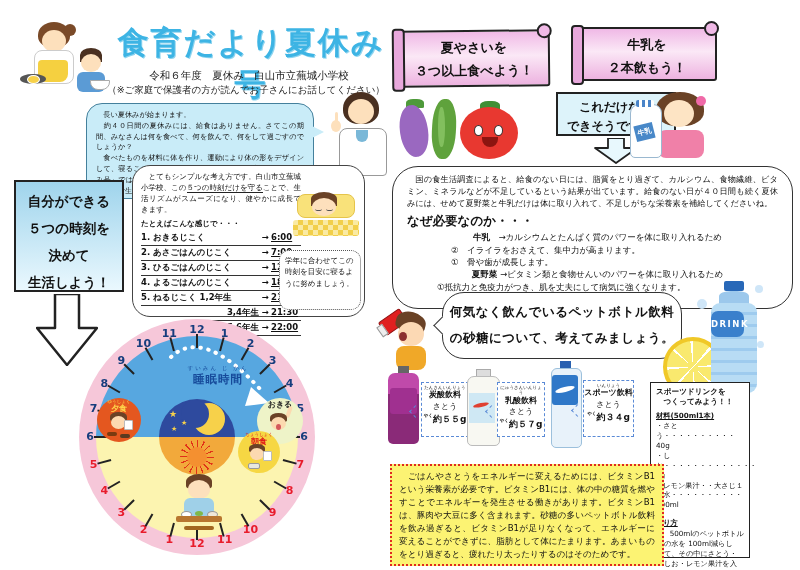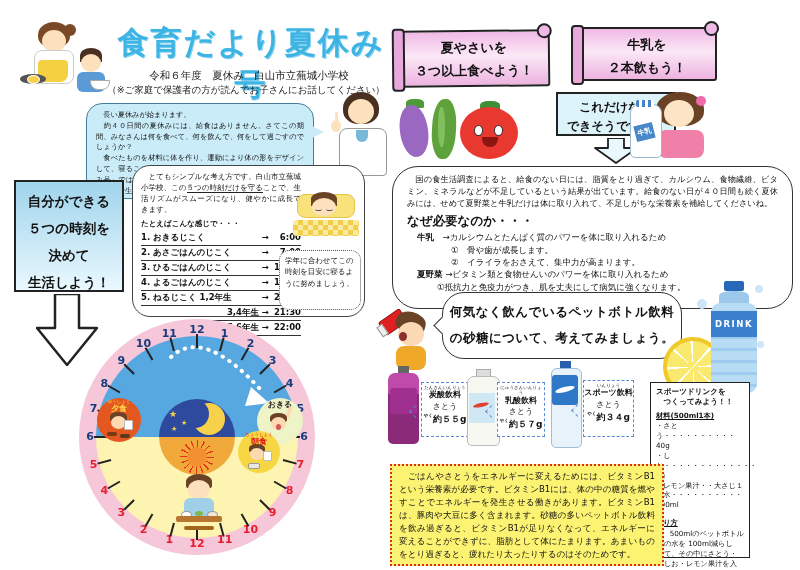--- a/index.html
+++ b/index.html
@@ -46,21 +46,21 @@
   .sched-bubble{left:132px;top:165px;width:233px;height:152px;background:#fff;border:1.5px solid #444;
                 border-radius:18px;padding:6px 8px;box-sizing:border-box;}
   .sched-intro{font-size:7.5px;line-height:1.45;width:160px;text-align:justify;}
   .u{border-bottom:1px solid #222;}
   .example{font-size:7.5px;margin-top:3px;font-weight:600;}
   .slist{margin-top:2px;}
   .srow{display:flex;align-items:baseline;width:160px;border-bottom:1.2px solid #333;
         font-size:8.5px;font-weight:700;padding:1px 0;}
   .srow .lab{flex:1;}
   .srow .arr{width:12px;text-align:center;}
-  .srow .tim{width:30px;text-align:right;}
+  .srow .tim{width:30px;text-decoration:underline;}
   .srow.sub{width:112px;margin-left:48px;}
   .sleep-ill{position:absolute;right:5px;top:26px;width:66px;height:52px;}
   .pillow{position:absolute;left:4px;top:2px;width:56px;height:22px;background:#f9e27a;border-radius:8px;border:1px solid #e5c44a;}
   .zhair{position:absolute;left:18px;top:0px;width:26px;height:14px;background:#6a4226;border-radius:50% 50% 0 0;}
   .zface{position:absolute;left:19px;top:6px;width:24px;height:18px;background:#fde0bc;border-radius:50%;}
   .zeye{position:absolute;width:7px;height:3px;border-bottom:1.3px solid #555;border-radius:50%;top:15px;}
   .blanket{position:absolute;left:0;top:28px;width:66px;height:16px;border-radius:3px;
            background:conic-gradient(#f2cf4a 25%,#faeaa2 0 50%,#f2cf4a 0 75%,#faeaa2 0);background-size:10px 10px;}
   .sched-note{position:absolute;right:3px;top:84px;width:82px;height:60px;border:1.5px dotted #555;
               border-radius:10px;background:#fff;font-size:7.5px;line-height:1.5;padding:4px 5px;box-sizing:border-box;}
@@ -136,21 +136,21 @@
           color:#fff;font-size:7px;font-weight:700;text-align:center;line-height:16px;}
   .ghair{position:absolute;left:26px;top:0;width:48px;height:34px;background:#6a4226;border-radius:50% 50% 42% 42%;}
   .gbow{position:absolute;left:66px;top:4px;width:10px;height:10px;background:#f06aa8;border-radius:50%;}
   .gface{position:absolute;left:34px;top:8px;width:30px;height:27px;background:#fde4c4;border-radius:50%;}
   .gbody{position:absolute;left:28px;top:38px;width:46px;height:28px;background:#f080a8;border-radius:8px;}
   .garm{position:absolute;left:22px;top:40px;width:12px;height:20px;background:#f080a8;border-radius:6px;transform:rotate(24deg);}
   .survey-bubble{left:392px;top:166px;width:401px;height:143px;background:#fff;border:1.7px solid #333;
                  border-radius:26px;padding:7px 14px;box-sizing:border-box;}
   .survey-p{font-size:8.2px;line-height:1.45;text-align:justify;}
   .why-title{font-size:12.5px;font-weight:800;margin-top:3px;}
-  .reason{font-size:8.5px;margin-top:2px;margin-left:10px;}
+  .reason{font-size:8.5px;margin-top:2px;margin-left:10px;text-align:center;}
   .reason b{font-weight:800;}
   .rpoints{margin-left:44px;font-size:8.5px;line-height:1.5;}
   .rpoint-v{margin-left:30px;font-size:8.5px;}
   .drink-boy{left:380px;top:306px;width:54px;height:66px;}
   .dcan{position:absolute;left:0px;top:8px;width:24px;height:14px;background:#e02020;border:1px solid #901010;
         border-radius:2px;transform:rotate(-35deg);}
   .dcan::before{content:"";position:absolute;left:-5px;top:2px;width:5px;height:10px;background:#eee;border:1px solid #999;}
   .dbhair{position:absolute;left:16px;top:6px;width:30px;height:20px;background:#6a4226;border-radius:50% 50% 30% 30%;transform:rotate(14deg);}
   .dbface{position:absolute;left:18px;top:16px;width:26px;height:24px;background:#fcd9b4;border-radius:50%;}
   .dbmouth{position:absolute;left:19px;top:26px;width:8px;height:9px;background:#8c3030;border-radius:50%;}
@@ -159,22 +159,22 @@
                text-align:center;font-weight:800;font-size:12.5px;line-height:2.1;padding-top:6px;box-sizing:border-box;letter-spacing:0.5px;}
   .ph-tail{position:absolute;left:-7px;top:26px;width:12px;height:12px;background:#fff;
            border-left:1.7px solid #333;border-bottom:1.7px solid #333;transform:rotate(45deg);}
   .lemon{left:663px;top:337px;width:52px;height:52px;border-radius:50%;border:4px solid #f0c828;
          background:repeating-conic-gradient(#f9e96e 0deg 39deg,#ffffff 39deg 45deg);}
   .drink-bottle{left:707px;top:281px;width:54px;height:114px;}
   .dbcap{position:absolute;left:17px;top:0;width:20px;height:10px;background:#2868b8;border-radius:2px;}
   .dbneck{position:absolute;left:12px;top:10px;width:30px;height:13px;background:#9cc8ec;border-radius:40% 40% 0 0;}
   .dbbody2{position:absolute;left:4px;top:22px;width:46px;height:90px;border-radius:9px;
         background:repeating-linear-gradient(180deg,#b8dcf4 0 9px,#9ecbee 9px 12px);}
-  .dblabel{position:absolute;left:4px;top:30px;width:46px;height:26px;background:#3a80cc;color:#fff;
-        font-size:8.5px;font-weight:800;letter-spacing:1.5px;text-align:center;line-height:26px;}
+  .dblabel{position:absolute;left:4px;top:30px;width:33px;height:26px;background:#3a80cc;color:#fff;
+        font-size:8.5px;font-weight:800;letter-spacing:1.5px;text-align:left;line-height:26px;border-radius:7px;}
   .splash{position:absolute;width:10px;height:10px;background:#cfe6f8;border-radius:50%;}
   .bottle{position:absolute;}
   .b-grape{left:388px;top:366px;width:31px;height:78px;}
   .bg-cap{position:absolute;left:10px;top:0;width:11px;height:7px;background:#666;}
   .bg-body{position:absolute;left:0;top:7px;width:31px;height:71px;border-radius:7px 7px 5px 5px;
         background:linear-gradient(180deg,#c04aaa 0 30%,#8a2a78 30% 100%);}
   .bg-label{position:absolute;left:2px;top:22px;width:27px;height:26px;background:#a03090;border-radius:3px;}
   .b-milk{left:467px;top:369px;width:31px;height:75px;}
   .bm-cap{position:absolute;left:9px;top:0;width:13px;height:7px;background:#ddd;border:1px solid #aaa;}
   .bm-body{position:absolute;left:0;top:7px;width:31px;height:68px;background:#f8f8f2;border:1px solid #bbb;border-radius:7px 7px 5px 5px;}
@@ -358,20 +358,24 @@
       <path d="M 92 38 Q 124 8 181 70" fill="none" stroke="#ffffff" stroke-width="4" stroke-dasharray="0.5 7.5" stroke-linecap="round"></path>
       <polygon points="190,84 172,68 166,87" fill="#ffffff"></polygon>
     </svg>
     <div class="center-circle">
       <div class="moon"></div>
       <div class="star" style="left:10px;top:10px;"></div>
       <div class="star" style="left:22px;top:20px;font-size:7px;"></div>
       <div class="star" style="left:12px;top:26px;font-size:7px;"></div>
       <div class="sun"></div>
     </div>
+    <div class="sleep-lab">
+      <div class="sleep-furi">すいみん じ かん</div>
+      <div class="sleep-txt">睡眠時間</div>
+    </div>
     <div class="marker m-yushoku">
       <span class="mfuri">ゆうしょく</span>
       <span class="mlab" style="margin-top:0;">夕食</span>
       <div class="mhair" style="left:13px;top:14px;width:17px;height:9px;"></div>
       <div class="mhead" style="left:14px;top:18px;width:15px;height:13px;"></div>
       <div class="mcup" style="left:27px;top:22px;"></div>
       <div class="mdish" style="left:10px;top:34px;"></div>
       <div class="mdish" style="left:23px;top:36px;background:#5a3a20;"></div>
     </div>
     <div class="marker m-okiru">
@@ -438,22 +442,22 @@
     <div class="garm"></div>
     <div class="gbottle"></div>
     <div class="gcap"></div>
     <div class="glabel">牛乳</div>
   </div>
 
   <div class="abs survey-bubble">
     <div class="survey-p">　国の食生活調査によると、給食のない日には、脂質をとり過ぎて、カルシウム、食物繊維、ビタミン、ミネラルなどが不足しているという結果が出ています。給食のない日が４０日間も続く夏休みには、せめて夏野菜と牛乳だけは体に取り入れて、不足しがちな栄養素を補給してくださいね。</div>
     <div class="why-title">なぜ必要なのか・・・</div>
     <div class="reason"><b>牛乳</b><span>　→</span><span>カルシウムとたんぱく質のパワーを体に取り入れるため</span></div>
+    <div class="rpoints">②　イライラをおさえて、集中力が高まります。</div>
     <div class="rpoints">①　骨や歯が成長します。</div>
-    <div class="rpoints">②　イライラをおさえて、集中力が高まります。</div>
     <div class="reason" style="margin-top:0;"><b>夏野菜</b><span> →</span><span>ビタミン類と食物せんいのパワーを体に取り入れるため</span></div>
     <div class="rpoints rpoint-v">①抵抗力と免疫力がつき、肌を丈夫にして病気に強くなります。</div>
   </div>
 
   <div class="abs drink-boy">
     <div class="dcan"></div>
     <div class="dbhair"></div>
     <div class="dbface"></div>
     <div class="dbmouth"></div>
     <div class="dbbody"></div>

